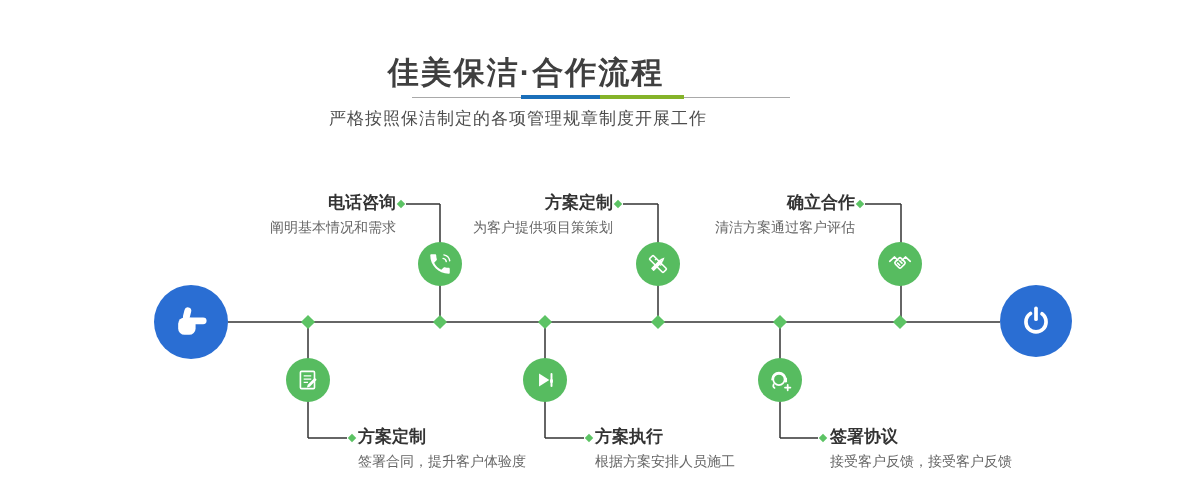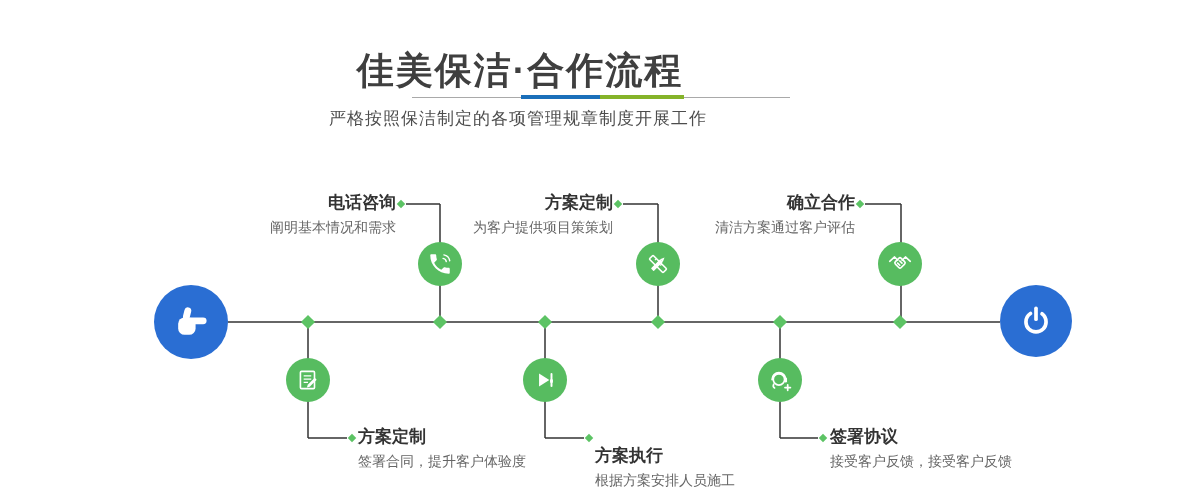--- a/index.html
+++ b/index.html
@@ -9,22 +9,22 @@
   }
   .canvas{
     position:relative;
     width:1202px;height:502px;
     background:#ffffff;
     overflow:hidden;
   }
   
   .page-title{
     position:absolute;top:44px;left:0;width:1036px;
-    margin:2px;text-align:center;
-    font-size:37px;font-weight:700;color:#3f3f3f;letter-spacing:2px;
+    margin:8px;text-align:center;
+    font-size:31px;font-weight:700;color:#3f3f3f;letter-spacing:2px;
   }
   .title-divider{
     position:absolute;top:95px;left:412px;width:378px;height:4px;
   }
   .title-divider .base{
     position:absolute;top:1.5px;left:0;width:100%;height:1px;background:#a9a9a9;
   }
   .title-divider .seg{position:absolute;top:0;height:4px;}
   .title-divider .seg.blue{left:109px;width:79px;background:#1a6fba;}
   .title-divider .seg.green{left:188px;width:84px;background:#85b329;}
@@ -186,21 +186,21 @@
   </div>
   <div class="step-label top" style="right:347px;top:193px;">
     <div class="step-title">确立合作</div>
     <div class="step-desc">清洁方案通过客户评估</div>
   </div>
 
   <div class="step-label bottom" style="left:358px;top:427px;">
     <div class="step-title">方案定制</div>
     <div class="step-desc">签署合同，提升客户体验度</div>
   </div>
-  <div class="step-label bottom" style="left:595px;top:446px;">
+  <div class="step-label bottom" style="left:595px;top:427px;">
     <div class="step-title">方案执行</div>
     <div class="step-desc">根据方案安排人员施工</div>
   </div>
   <div class="step-label bottom" style="left:830px;top:427px;">
     <div class="step-title">签署协议</div>
     <div class="step-desc">接受客户反馈，接受客户反馈</div>
   </div>
 
 </div>
 

